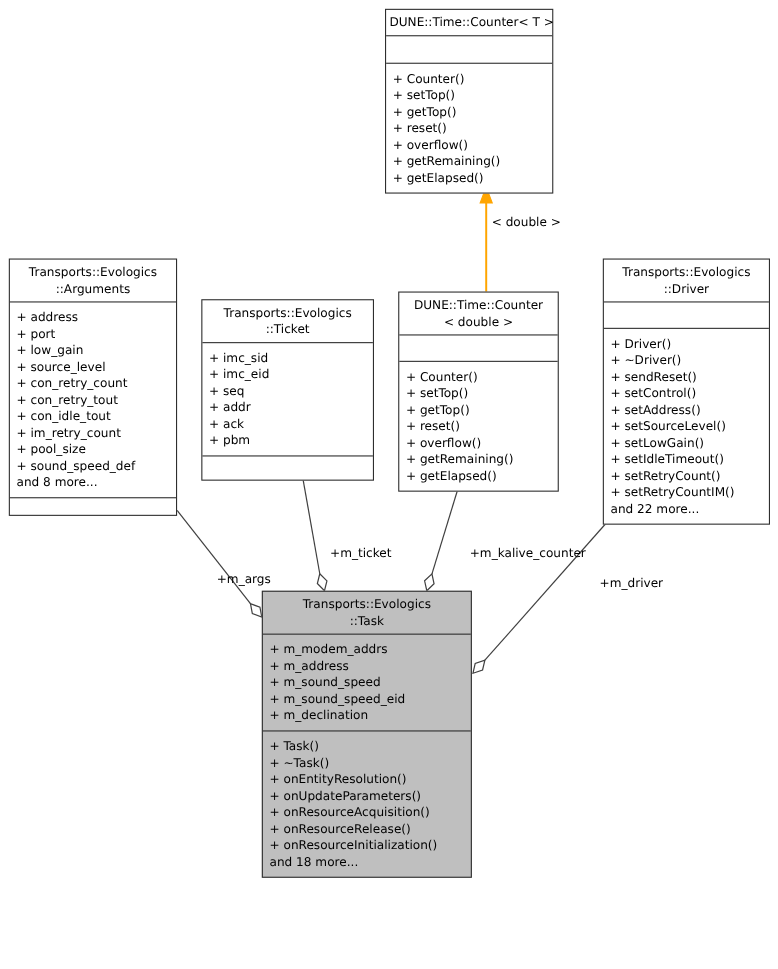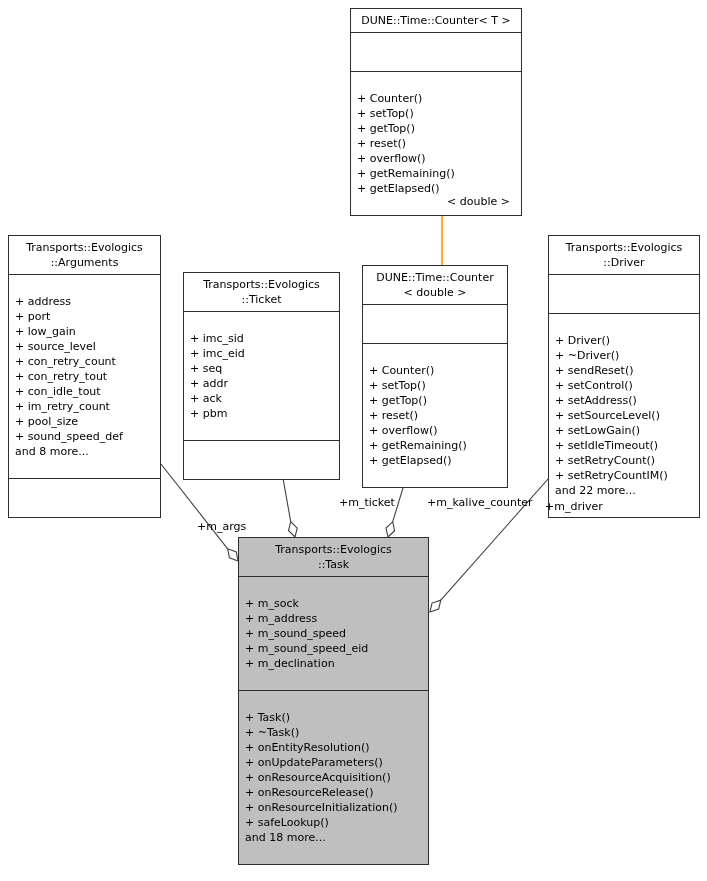--- a/index.html
+++ b/index.html
@@ -10,21 +10,21 @@
     font-size:11px; color:#000000;
   }
   #edge-layer { position:absolute; left:0; top:0; z-index:1; }
   .uml-box {
     position:absolute; z-index:2;
     background:#ffffff; border:1px solid #2e2e2e;
   }
   .uml-box.highlight { background:#bfbfbf; }
   .uml-title { text-align:center; padding:4px 3px; }
   .uml-title .tline { line-height:15px; white-space:nowrap; }
-  .uml-sec { border-top:1px solid #2e2e2e; padding:19px 6px; }
+  .uml-sec { border-top:1px solid #2e2e2e; padding:6px 6px; }
   .uml-sec .mline { line-height:15px; white-space:nowrap; }
   .edge-label {
     position:absolute; z-index:3; line-height:13px; white-space:nowrap;
     background:transparent;
   }
 </style>
 </head>
 <body>
 
 <svg id="edge-layer" width="707" height="881" viewBox="0 0 707 881">
@@ -48,21 +48,21 @@
     <line x1="417" y1="442" x2="392.7" y2="521.7" stroke="#404040" stroke-width="1.1"></line>
     <polygon points="388,537 394.6,530.7 392.7,521.7 386.0,528.0" fill="#ffffff" stroke="#404040" stroke-width="1.1"></polygon>
   </g>
 
   <g>
     <line x1="556" y1="470" x2="440.8" y2="600.2" stroke="#404040" stroke-width="1.1"></line>
     <polygon points="430,612 438.7,609.1 440.8,600.2 432.0,603.1" fill="#ffffff" stroke="#404040" stroke-width="1.1"></polygon>
   </g>
 </svg>
 
-<div class="uml-box" style="left:350px; top:8px; width:172px;">
+<div class="uml-box" style="left:350px; top:8px; width:153px;">
   <div class="uml-title">
       <div class="tline">DUNE::Time::Counter&lt; T &gt;</div>
     </div>
   <div class="uml-sec" style="min-height:25px;"></div>
   <div class="uml-sec">
       <div class="mline">+ Counter()</div>
       <div class="mline">+ setTop()</div>
       <div class="mline">+ getTop()</div>
       <div class="mline">+ reset()</div>
       <div class="mline">+ overflow()</div>
@@ -145,36 +145,35 @@
       <div class="mline">and 22 more...</div>
     </div>
 </div>
 
 <div class="uml-box highlight" style="left:238px; top:537px; width:191px;">
   <div class="uml-title">
       <div class="tline">Transports::Evologics</div>
       <div class="tline">::Task</div>
     </div>
   <div class="uml-sec">
-      <div class="mline">+ m_sock</div>
+      <div class="mline">+ m_modem_addrs</div>
       <div class="mline">+ m_address</div>
       <div class="mline">+ m_sound_speed</div>
       <div class="mline">+ m_sound_speed_eid</div>
       <div class="mline">+ m_declination</div>
     </div>
   <div class="uml-sec">
       <div class="mline">+ Task()</div>
       <div class="mline">+ ~Task()</div>
       <div class="mline">+ onEntityResolution()</div>
       <div class="mline">+ onUpdateParameters()</div>
       <div class="mline">+ onResourceAcquisition()</div>
       <div class="mline">+ onResourceRelease()</div>
       <div class="mline">+ onResourceInitialization()</div>
-      <div class="mline">+ safeLookup()</div>
       <div class="mline">and 18 more...</div>
     </div>
 </div>
 
 <span class="edge-label" style="left:447px; top:195px;">&lt; double &gt;</span>
 <span class="edge-label" style="left:197px; top:496px;margin-top:24px;">+m_args</span>
-<span class="edge-label" style="left:300px; top:496px;margin-left:39px;">+m_ticket</span>
+<span class="edge-label" style="left:300px; top:496px;">+m_ticket</span>
 <span class="edge-label" style="left:427px; top:496px;">+m_kalive_counter</span>
-<span class="edge-label" style="left:545px; top:500px;">+m_driver</span>
+<span class="edge-label" style="left:545px; top:524px;">+m_driver</span>
 
 </body></html>

